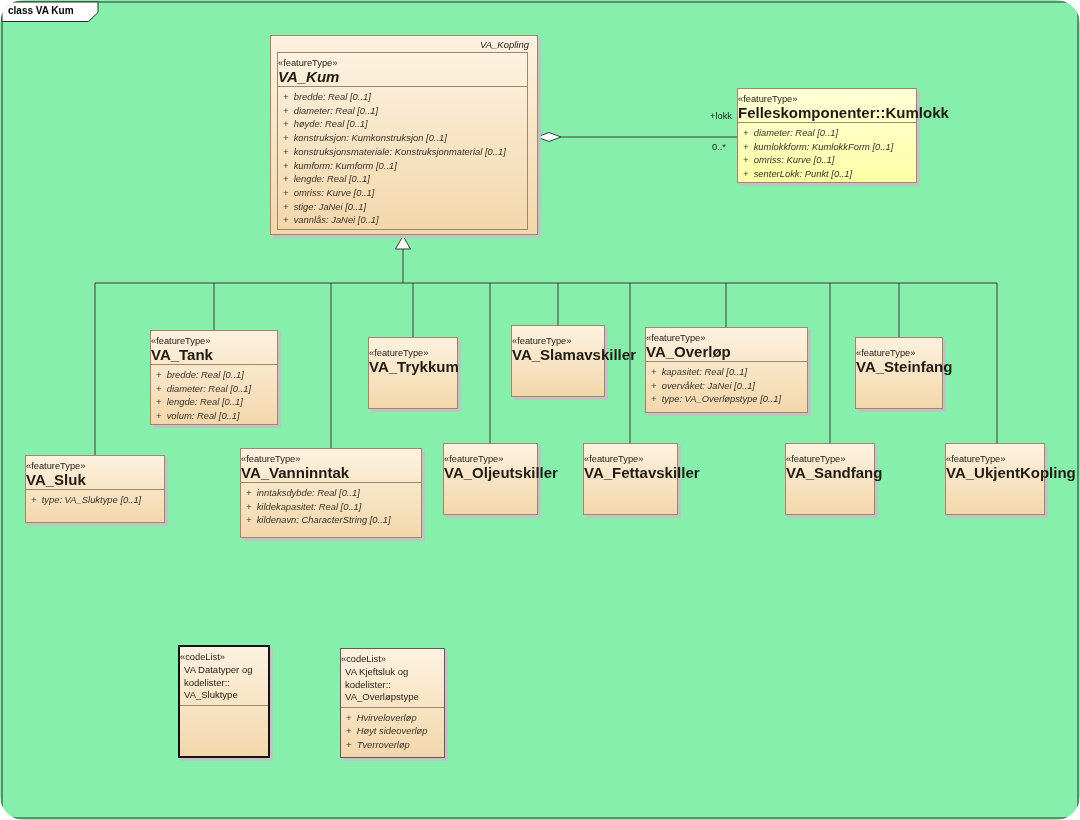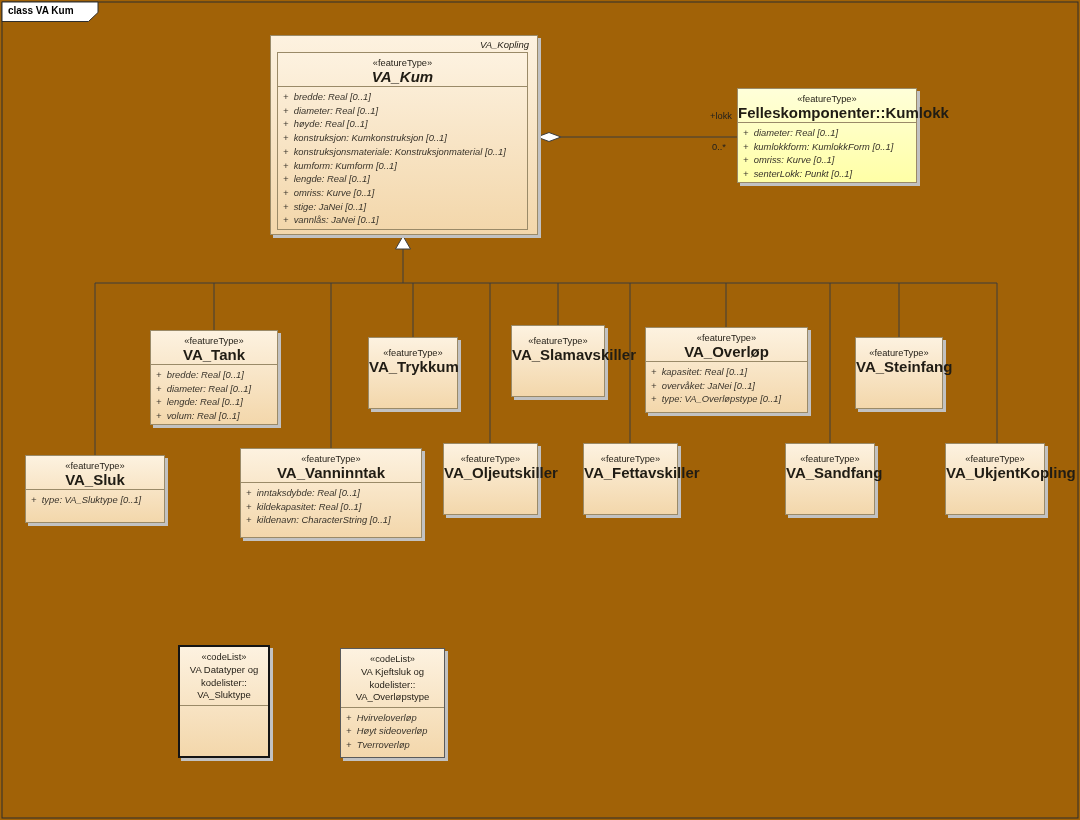--- a/index.html
+++ b/index.html
@@ -1,30 +1,30 @@
 <!DOCTYPE html>
 <html><head>
 <meta charset="utf-8">
 <style>
   html,body { margin:0; padding:0; background:#ffffff; }
   .canvas {
-    position:relative; width:1080px; height:820px; background:#a16207;
-    font-family:"Liberation Sans", sans-serif; overflow:hidden;
+    position:relative; width:1080px; height:820px; background:#86efac;
+    font-family:"Liberation Sans", sans-serif; overflow:hidden;border-radius:24px;
   }
   svg.connectors { position:absolute; left:0; top:0; }
 
   .uml-box {
     position:absolute; box-sizing:border-box;
     background:linear-gradient(180deg,#fdf2e0 0%,#f3d7ab 100%);
     border:1px solid #9a8a68;
     box-shadow:3px 3px 0 #c2c2c2;
     color:#201c14;
   }
   .no-shadow { box-shadow:none; }
-  .hdr { text-align:center; padding-top:4px; line-height:13px; }
+  .hdr { text-align:left; padding-top:4px; line-height:13px; }
   .empty .hdr { padding-top:9px; }
   .stereo { font-size:9.3px; }
   .cls-name { font-size:15px; font-weight:bold; }
   .it { font-style:italic; }
   .sep { height:0; border-top:1px solid #9a8a68; margin-top:3px; }
   .attrs { padding:3px 3px 0 5px; overflow:hidden; }
   .attr { font-size:9.4px; line-height:13.5px; white-space:pre; color:#38332a;font-style:italic; }
   .kum .attr { line-height:13.7px; }
 
   .outer-label { position:absolute; top:3px; right:8px; font-size:9.5px; font-style:italic; }

